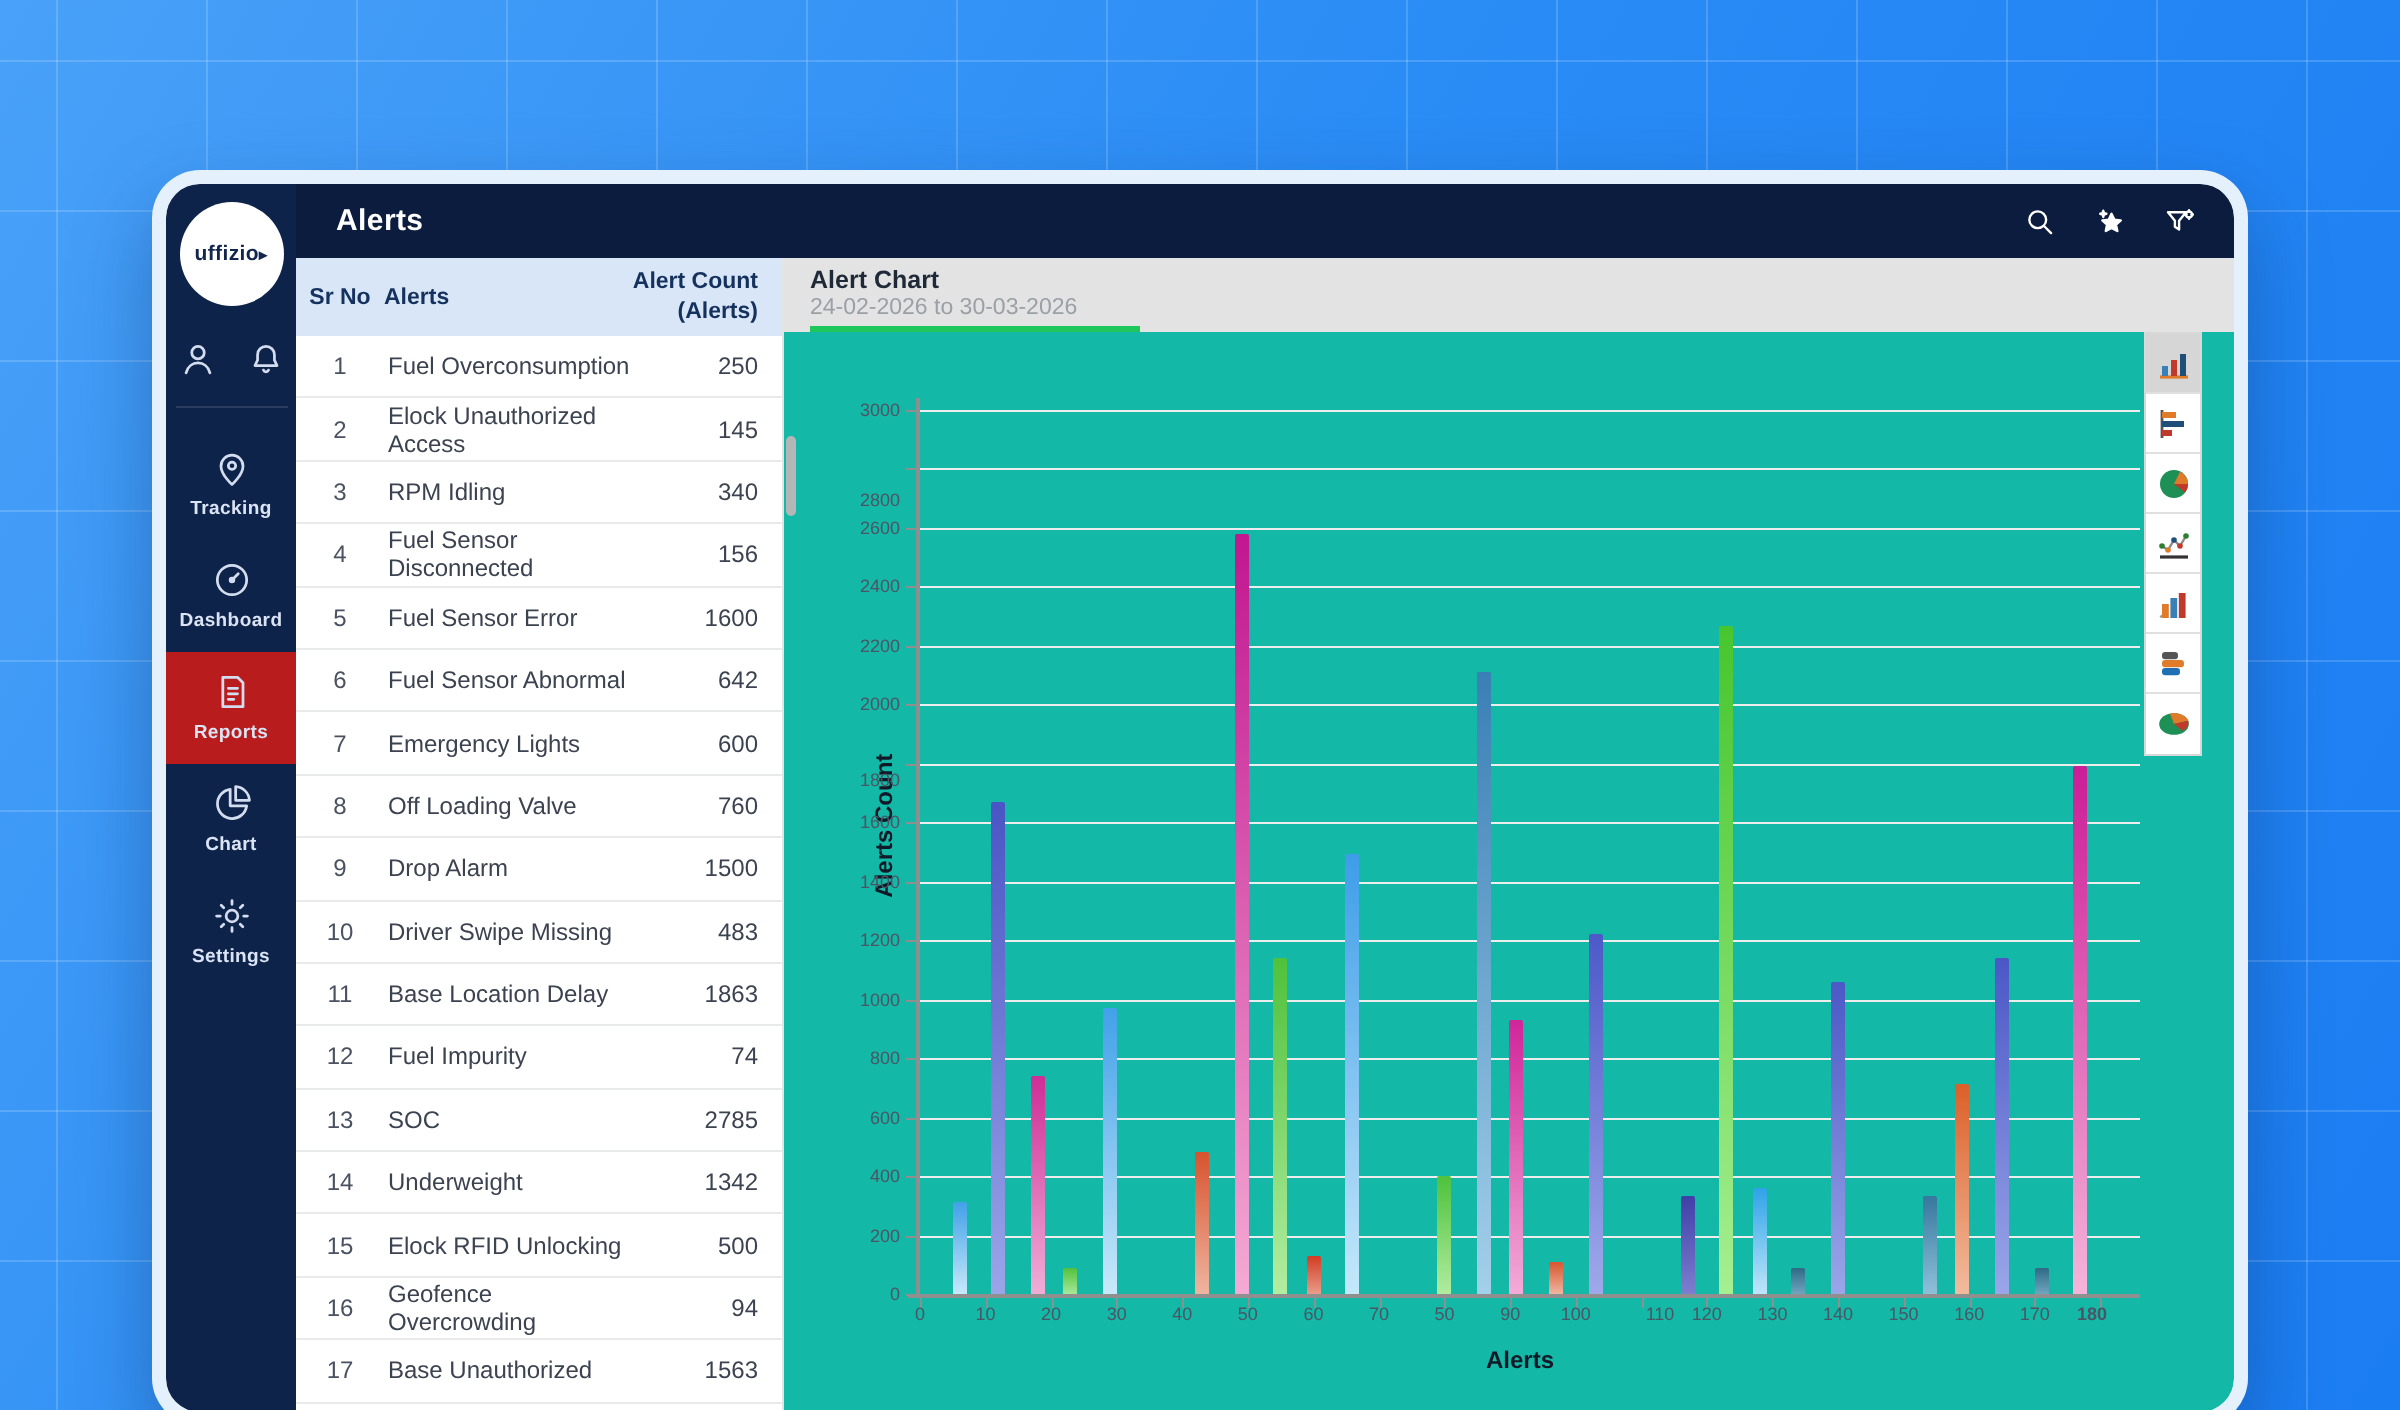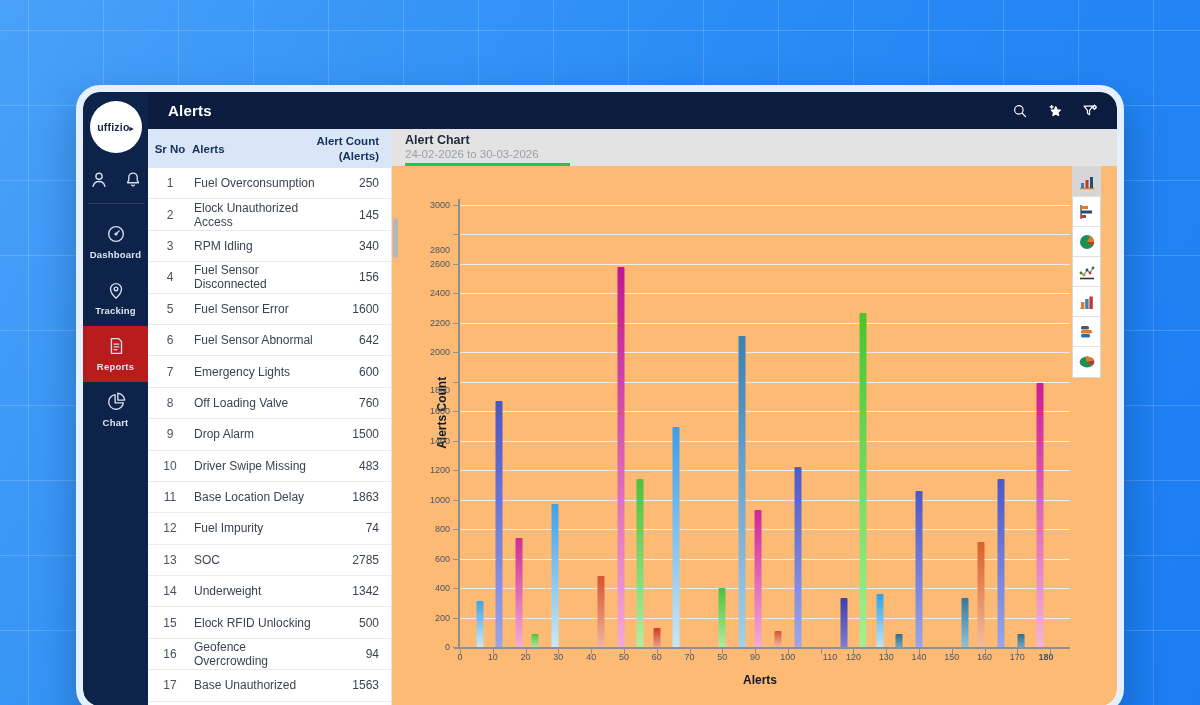--- a/index.html
+++ b/index.html
@@ -47,21 +47,21 @@
   .table-panel { position:absolute; left:65px; top:37px; width:244px; bottom:0; background:#fff; overflow:hidden; border-right:1px solid #e4e4e4; }
   .tbl-head { display:grid; grid-template-columns:44px 1fr 76px; background:#d9e6f7; color:#15315e; font-weight:bold; font-size:11.5px; align-items:center; height:39px; }
   .tbl-head .c1 { text-align:center; }
   .tbl-head .c3 { text-align:right; padding-right:12px; line-height:1.25; }
   .tbl-row { display:grid; grid-template-columns:44px 1fr 76px; align-items:center; height:31.4px; border-bottom:1px solid #e9eaec; font-size:12px; color:#3c4350; background:#fff; cursor:pointer; }
   .tbl-row .c1 { text-align:center; color:#4a5160; }
   .tbl-row .c2 { padding-left:2px; }
   .tbl-row .c3 { text-align:right; padding-right:12px; }
 
   
-  .chart-panel { position:absolute; left:309px; top:37px; right:0; bottom:0; background:#fdba74; }
+  .chart-panel { position:absolute; left:309px; top:37px; right:0; bottom:0; background:#14b8a6; }
   .chart-strip { position:relative; height:37px; background:#e3e3e4; padding:4px 0 0 13px; }
   .chart-strip-title { font-size:12.5px; font-weight:bold; color:#1f2937; }
   .chart-strip-date { font-size:11.5px; color:#9aa0a6; margin-top:1px; }
   .strip-underline { position:absolute; left:13px; bottom:0; width:165px; height:3px; background:#1ec75a; }
 
   .table-scroll-thumb { position:absolute; left:1px; top:89px; width:5px; height:40px; border-radius:3px; background:#b4b6b8; cursor:grab; }
 
   .plot-wrap { position:absolute; left:68px; top:76px; width:600px; height:442px; }
   .y-axis-line { position:absolute; left:-2px; top:-6px; bottom:-2px; width:2px; background:#8f8f8f; }
   .x-axis-line { position:absolute; left:-6px; right:-10px; bottom:-2px; height:2px; background:#8f8f8f; }
@@ -97,46 +97,53 @@
               <path d="M5.5 19c.9-3.5 3.5-5.4 6.5-5.4s5.6 1.9 6.5 5.4"></path>
             </svg>
           <svg class="s-icon" viewBox="0 0 24 24">
               <path d="M12 4.5a4.6 4.6 0 0 0-4.6 4.6v3l-1.4 2.9h12L16.6 12.1v-3A4.6 4.6 0 0 0 12 4.5z"></path>
               <path d="M10.6 17.5a1.5 1.5 0 0 0 2.8 0"></path>
             </svg>
         </div>
         <div class="nav" id="nav-items">
             <div class="nav-item">
               <svg class="s-icon" viewBox="0 0 24 24">
+                <path d="M12 21s-6-5.4-6-10a6 6 0 1 1 12 0c0 4.6-6 10-6 10z"></path>
+                <circle cx="12" cy="10.8" r="2"></circle>
+              </svg>
+              <span class="nav-label">Tracking</span>
+            </div>
+            <div class="nav-item">
+              <svg class="s-icon" viewBox="0 0 24 24">
                 <circle cx="12" cy="12" r="8"></circle>
                 <path d="M12 12l3.4-3.4"></path>
                 <circle cx="12" cy="12" r="1" fill="#d4ddf0"></circle>
               </svg>
               <span class="nav-label">Dashboard</span>
-            </div>
-            <div class="nav-item">
-              <svg class="s-icon" viewBox="0 0 24 24">
-                <path d="M12 21s-6-5.4-6-10a6 6 0 1 1 12 0c0 4.6-6 10-6 10z"></path>
-                <circle cx="12" cy="10.8" r="2"></circle>
-              </svg>
-              <span class="nav-label">Tracking</span>
             </div>
             <div class="nav-item active">
               <svg class="s-icon" viewBox="0 0 24 24">
                 <path d="M7 4h8l3 3v13H7z"></path>
                 <path d="M10 10h5M10 13h5M10 16h3"></path>
               </svg>
               <span class="nav-label">Reports</span>
             </div>
             <div class="nav-item">
               <svg class="s-icon" viewBox="0 0 24 24">
                 <path d="M11 4a8 8 0 1 0 9 9h-9z"></path>
                 <path d="M14 2.5a8 8 0 0 1 7.5 7.5H14z"></path>
               </svg>
               <span class="nav-label">Chart</span>
+            </div>
+            <div class="nav-item">
+              <svg class="s-icon" viewBox="0 0 24 24">
+                <circle cx="12" cy="12" r="3.2"></circle>
+                <path d="M12 3.6v2M12 18.4v2M3.6 12h2M18.4 12h2M6.1 6.1l1.4 1.4M16.5 16.5l1.4 1.4M6.1 17.9l1.4-1.4M16.5 7.5l1.4-1.4"></path>
+              </svg>
+              <span class="nav-label">Settings</span>
             </div>
           </div>
       </div>
 
       <div class="topbar">
         <span class="topbar-title">Alerts</span>
         <div class="topbar-icons">
           <svg class="t-icon" viewBox="0 0 24 24">
               <circle cx="10.5" cy="10.5" r="5.6"></circle>
               <path d="M15 15l4.4 4.4"></path>

